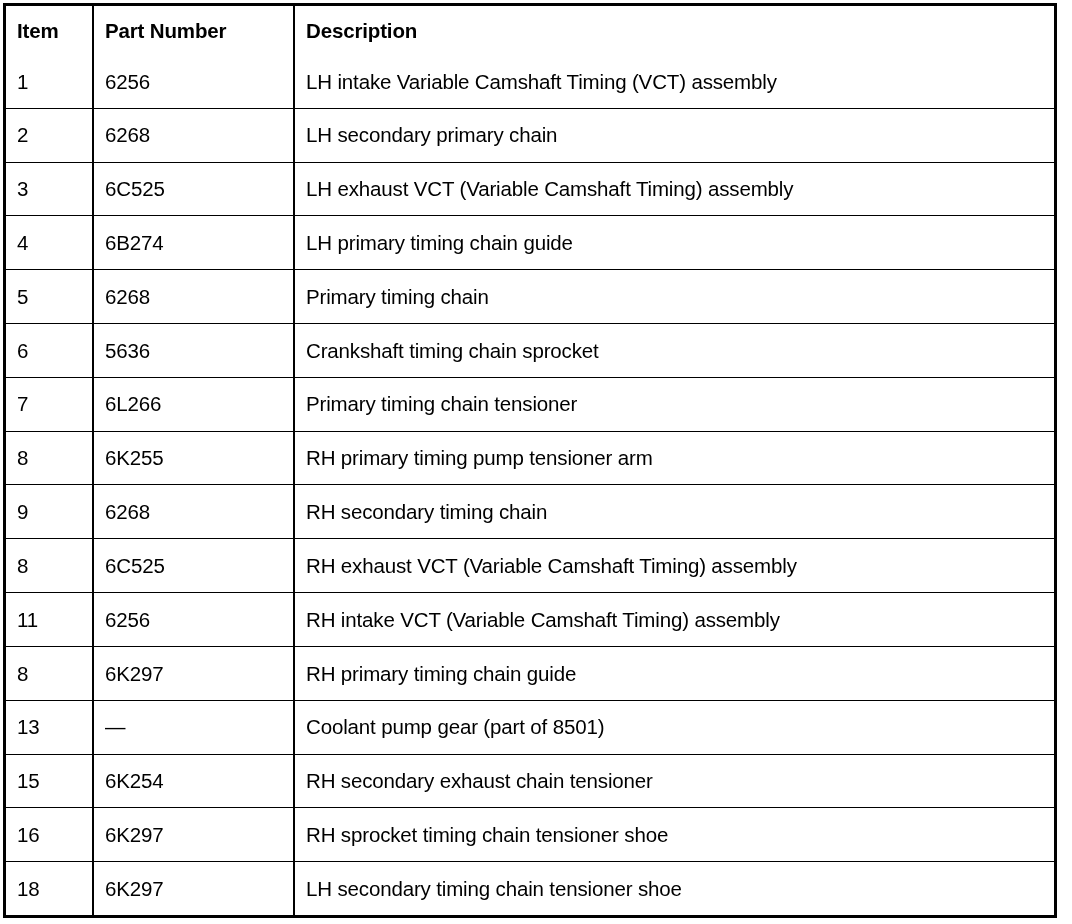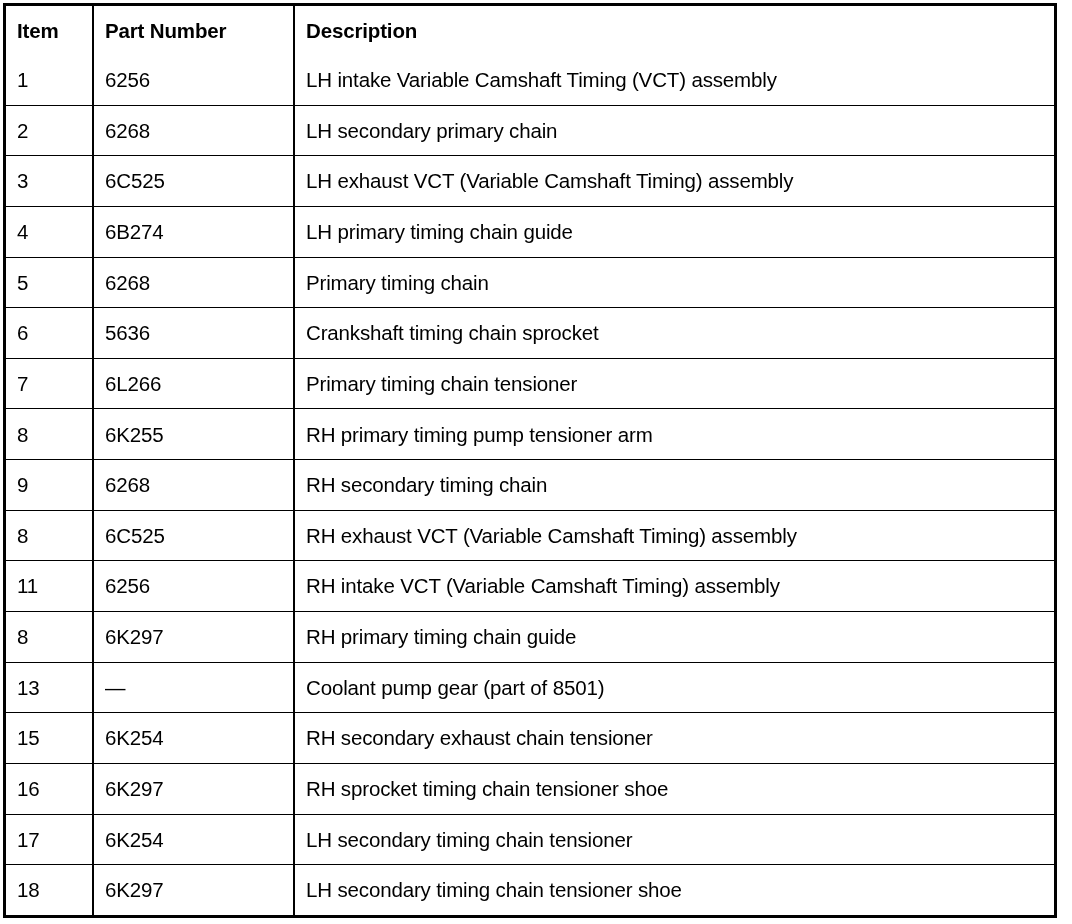--- a/index.html
+++ b/index.html
@@ -160,24 +160,19 @@
           <td>15</td>
           <td>6K254</td>
           <td>RH secondary exhaust chain tensioner</td>
         </tr>
         <tr>
           <td>16</td>
           <td>6K297</td>
           <td>RH sprocket timing chain tensioner shoe</td>
         </tr>
         <tr>
-          <td>17</td>
-          <td>6K254</td>
-          <td>LH secondary timing chain tensioner</td>
-        </tr>
-        <tr>
           <td>18</td>
           <td>6K297</td>
           <td>LH secondary timing chain tensioner shoe</td>
         </tr>
       </tbody>
   </table>
 </div>
 
 </body></html>

